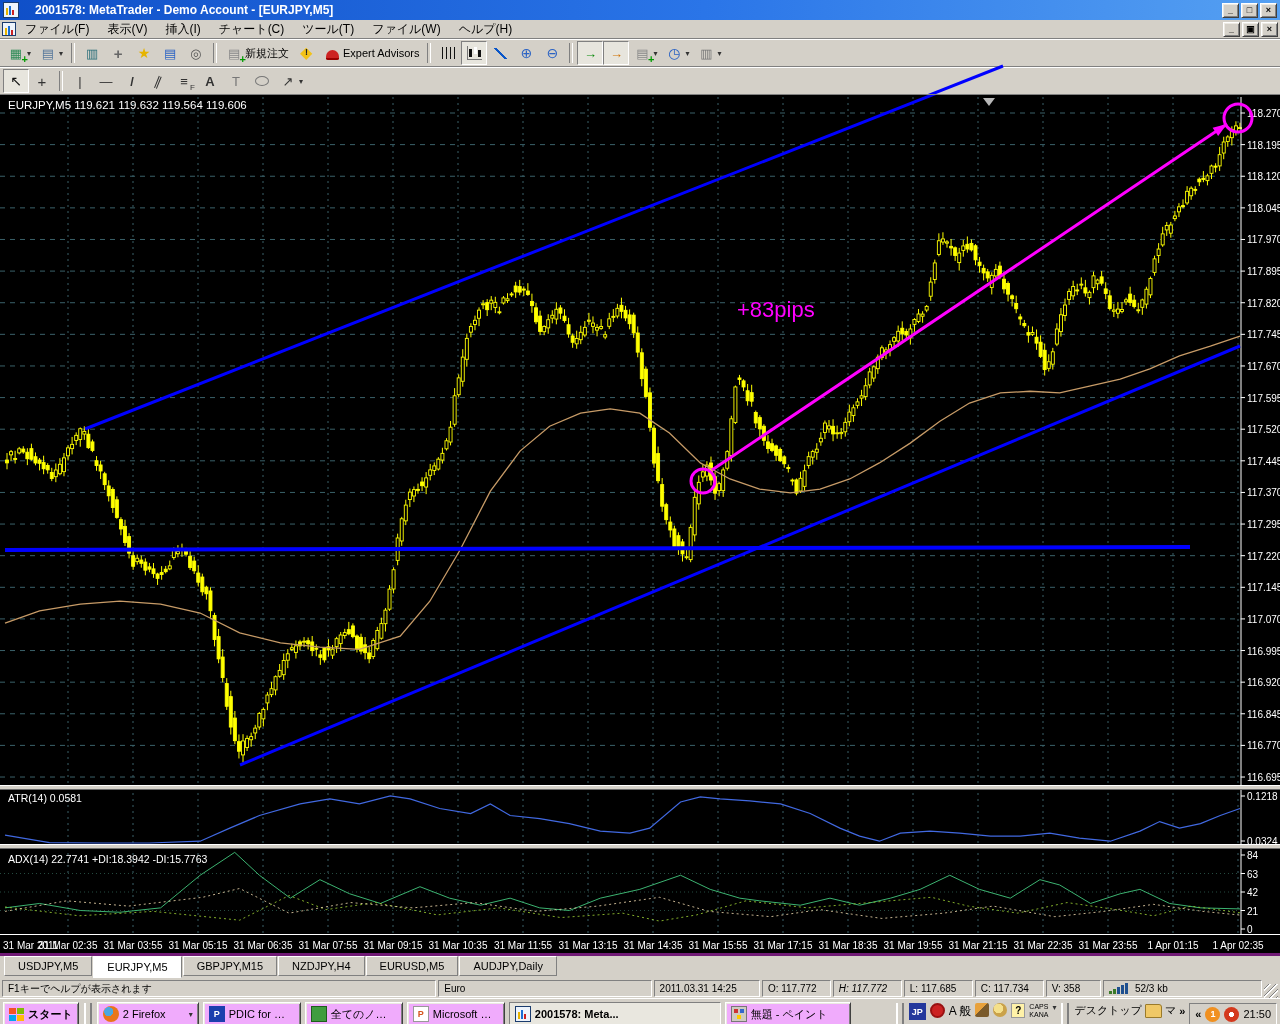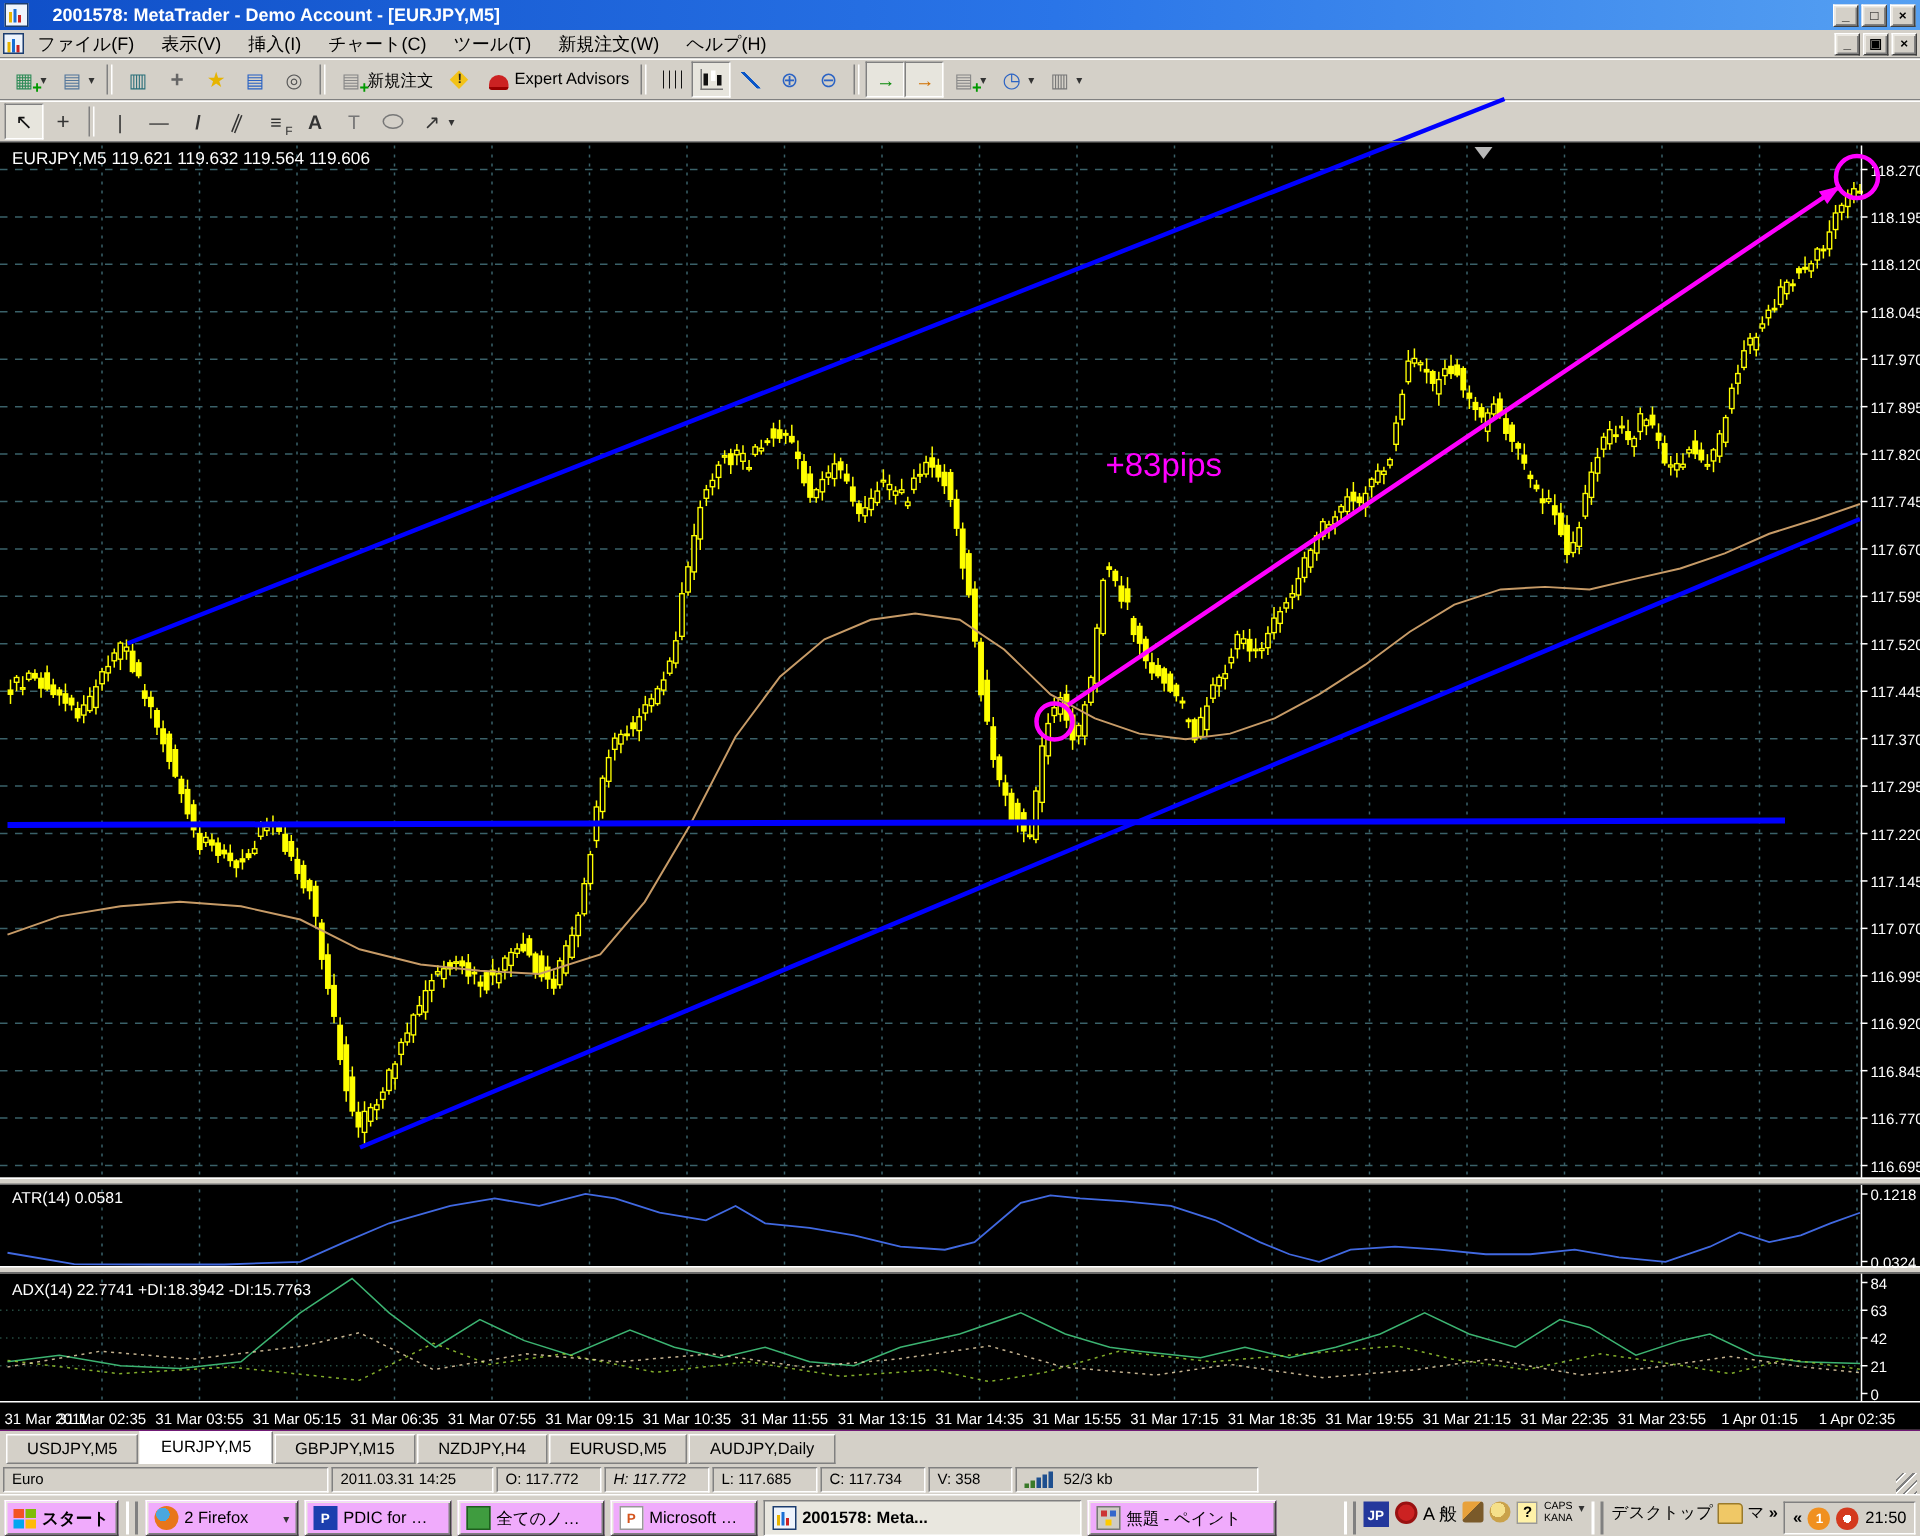--- a/index.html
+++ b/index.html
@@ -74,21 +74,21 @@
   .i-fibonacci::after{content:"F";position:absolute;right:-2px;bottom:-3px;font-size:8px;color:#333;}
   .i-text::before{content:"A";font-weight:bold;color:#333;}
   .i-text-label::before{content:"T";color:#777;}
   .i-shapes::before{content:"";width:12px;height:8px;border:1px solid #777;border-radius:50%;}
   .i-arrows::before{content:"↗";color:#333;}
   
   .chart-region{position:relative;width:1280px;height:858px;background:#000;}
   #chart-svg{display:block;}
   #overlay-svg{position:absolute;top:0;left:0;z-index:50;pointer-events:none;}
   
-  .tabbar{height:22px;background:#d4d0c8;border-top:1px solid #701a75;display:flex;align-items:flex-end;padding-left:4px;}
+  .tabbar{height:22px;background:#d4d0c8;border-top:3px solid #701a75;display:flex;align-items:flex-start;padding-left:4px;}
   .tab{height:18px;display:flex;align-items:center;padding:0 13px;font-size:11px;white-space:nowrap;
     background:#d4d0c8;border:1px solid;border-color:#fff #808080 #808080 #fff;margin-right:1px;}
   .tab.active{background:#fff;height:20px;border-bottom-color:#fff;}
   
   .statusbar{height:20px;background:#d4d0c8;display:flex;align-items:flex-start;padding:0 2px;gap:2px;}
   .scell{border:1px solid;border-color:#808080 #fff #fff #808080;height:15px;margin-top:2px;
     display:flex;align-items:center;padding:0 5px;font-size:10px;white-space:nowrap;overflow:hidden;box-sizing:content-box;}
   .sigbars{width:20px;height:11px;margin-right:6px;
     background:linear-gradient(#3a7a2a,#3a7a2a) 0 8px/3px 3px no-repeat,
                linear-gradient(#3a7a2a,#3a7a2a) 4px 6px/3px 5px no-repeat,
@@ -153,21 +153,21 @@
   </div>
 
   <div class="menubar">
     <span class="mticon small"></span>
     <div id="menu-items">
         <span class="menu-item">ファイル(F)</span>
         <span class="menu-item">表示(V)</span>
         <span class="menu-item">挿入(I)</span>
         <span class="menu-item">チャート(C)</span>
         <span class="menu-item">ツール(T)</span>
-        <span class="menu-item">新規注文(W)</span>
+        <span class="menu-item">ファイル(W)</span>
         <span class="menu-item">ヘルプ(H)</span>
       </div>
     <span class="wbtns">
       <button class="wb">_</button>
       <button class="wb">▣</button>
       <button class="wb">×</button>
     </span>
   </div>
 
   <div class="toolbar" id="toolbar-main">
@@ -1052,20 +1052,21 @@
 
   <div class="tabbar" id="tabbar">
       <div class="tab">USDJPY,M5</div>
       <div class="tab active">EURJPY,M5</div>
       <div class="tab">GBPJPY,M15</div>
       <div class="tab">NZDJPY,H4</div>
       <div class="tab">EURUSD,M5</div>
       <div class="tab">AUDJPY,Daily</div>
     </div>
   <div class="statusbar" id="statusbar">
+      <div class="scell" style="width: 430px;">F1キーでヘルプが表示されます</div>
       <div class="scell" style="width: 205px; text-align: center;">Euro</div>
       <div class="scell" style="width: 96px;">2011.03.31 14:25</div>
       <div class="scell" style="width: 58px;">O: 117.772</div>
       <div class="scell" style="width: 58px; font-style: italic;">H: 117.772</div>
       <div class="scell" style="width: 58px;">L: 117.685</div>
       <div class="scell" style="width: 58px;">C: 117.734</div>
       <div class="scell" style="width: 44px;">V: 358</div>
       <div class="scell" style="width: 150px;">
         <span class="sigbars"></span>
         <span>52/3 kb</span>

